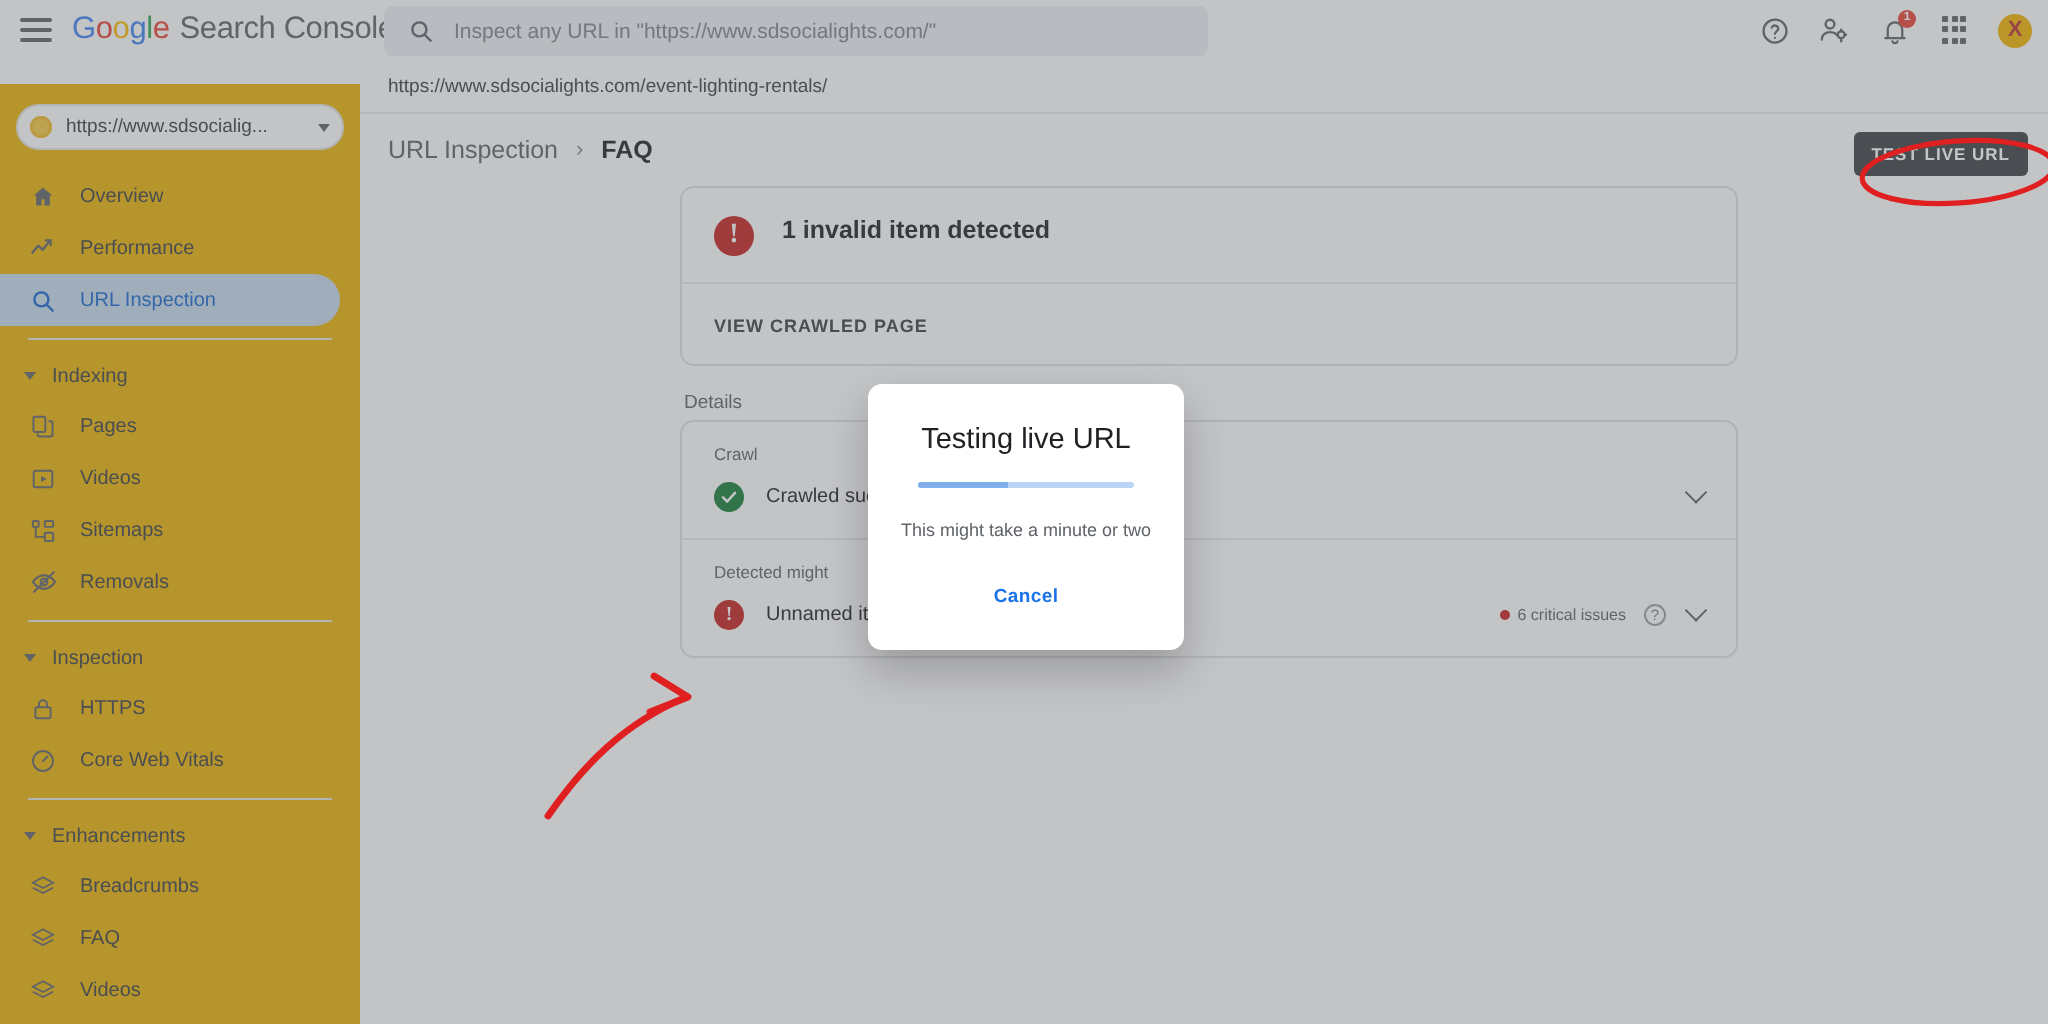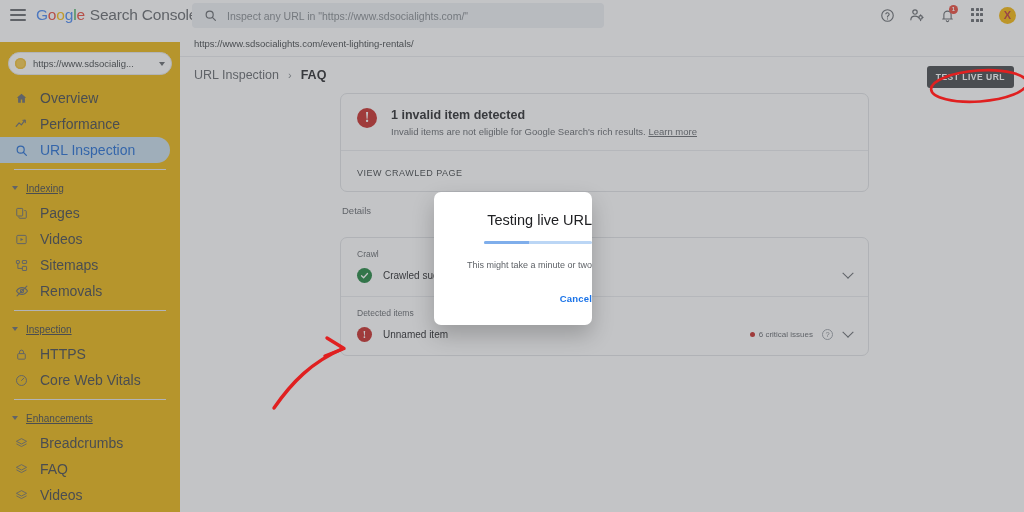--- a/index.html
+++ b/index.html
@@ -107,35 +107,35 @@
     margin-left: 4px; flex: none;
   }
 
   .nav-item {
     display: flex; align-items: center; height: 26px;
     padding-left: 14px; margin-right: 10px;
     border-top-right-radius: 13px; border-bottom-right-radius: 13px;
     cursor: pointer; color: #3c4043;
   }
   .nav-item .nicon { width: 15px; height: 15px; margin-right: 11px; flex: none; display:flex; align-items:center; justify-content:center; color: #5f6368;}
-  .nav-item .nlabel { font-size: 14px; white-space: nowrap; }
+  .nav-item .nlabel { font-size: 10px; white-space: nowrap; }
   .nav-item.active { background: #C5DCEC; }
   .nav-item.active .nlabel { color: #1967d2; font-weight: normal; }
   .nav-item.active .nicon { color: #1967d2; }
 
   .nav-group {
     display: flex; align-items: center; height: 24px;
     padding-left: 12px; cursor: pointer;
   }
   .nav-group .gcaret {
     width: 0; height: 0; margin-right: 8px; flex: none;
     border-left: 3.5px solid transparent; border-right: 3.5px solid transparent;
     border-top: 4px solid #5f6368;
   }
-  .nav-group .glabel { font-size: 10px; color: #3c4043; text-decoration: underline; }
+  .nav-group .glabel { font-size: 10px; color: #3c4043; }
 
   .nav-sep { height: 1px; background: #e4e6e8; margin: 6px 14px 6px 14px; }
 
   
   #main {
     position: absolute; left: 180px; top: 30px;
     width: 844px; height: 482px;
     background: #ffffff; overflow: hidden;
   }
   #urlbar {
@@ -175,24 +175,24 @@
     background: #C5221F; color: #fff; flex: none; margin-right: 14px;
     display: flex; align-items: center; justify-content: center;
     font-size: 14px; font-weight: bold; line-height: 1; font-family: "Liberation Serif", serif;
   }
   .status-title { font-size: 12.5px; font-weight: bold; color: #202124; margin-bottom: 4px; }
   .status-sub { font-size: 9.5px; color: #5f6368; }
   .status-sub a { color: #5f6368; text-decoration: underline; }
   .card-divider { height: 1px; background: #e8eaed; }
   .card-action { padding: 11px 16px; }
   .card-action .act {
-    font-size: 9px; letter-spacing: 0.5px; color: #3c4043; font-weight: normal; cursor: pointer;
-  }
-
-  .section-label { font-size: 9.5px; color: #5f6368; margin: 13px 0 21px 2px; }
+    font-size: 9px; letter-spacing: 0.5px; color: #3c4043; font-weight: bold; cursor: pointer;
+  }
+
+  .section-label { font-size: 9.5px; color: #5f6368; margin: 13px 0 3px 2px; }
 
   .detail-block { padding: 11px 16px 13px 16px; }
   .detail-block .dlabel { font-size: 8.5px; color: #5f6368; margin-bottom: 9px; }
   .detail-row { display: flex; align-items: center; }
   .detail-row .dicon { width: 15px; height: 15px; border-radius: 50%; flex: none; margin-right: 11px;
     display: flex; align-items: center; justify-content: center; color: #fff; font-size: 10px; font-weight: bold;}
   .dicon.ok { background: #188038; }
   .dicon.err { background: #C5221F; font-family: "Liberation Serif", serif; }
   .detail-row .dtext { font-size: 10px; color: #202124; flex: 1; }
   .detail-row .dbadge { font-size: 8px; color: #5f6368; display: flex; align-items: center; margin-right: 9px; white-space: nowrap;}
@@ -213,21 +213,21 @@
     background: rgba(96,99,104,0.38);
     pointer-events: none;
   }
 
   
   #dialog {
     position: absolute; left: 434px; top: 192px;
     width: 158px; height: 133px;
     background: #ffffff; border-radius: 7px;
     box-shadow: 0 10px 22px rgba(0,0,0,0.22);
-    display: flex; flex-direction: column; align-items: flex-end;
+    display: flex; flex-direction: column; align-items: center;
     padding-top: 20px;
   }
   #dialog .dtitle { font-size: 14.5px; color: #202124; font-weight: normal; }
   #dialog .progress {
     margin-top: 13px; width: 108px; height: 2.5px;
     background: #BBD6F5; border-radius: 2px; overflow: hidden; position: relative;
   }
   #dialog .progress .bar {
     position: absolute; left: 0; top: 0; height: 100%; width: 42%;
     background: #7FAEEB;
@@ -493,24 +493,20 @@
         <div id="test-live-url">TEST LIVE URL</div>
       </div>
 
       <div id="content">
 
         <div class="card" id="status-card">
           <div class="status-row">
             <span class="status-icon">!</span>
             <div>
               <div class="status-title">1 invalid item detected</div>
-              <div class="status-sub">
-                <span>Invalid items are not eligible for Google Search's rich results.</span>
-                <a href="#">Learn more</a>
-              </div>
             </div>
           </div>
           <div class="card-divider"></div>
           <div class="card-action">
             <span class="act">VIEW CRAWLED PAGE</span>
           </div>
         </div>
 
         <div class="section-label">Details</div>
 
@@ -525,21 +521,21 @@
                   </svg>
               </span>
               <span class="dtext">Crawled successfully</span>
               <span class="chev"></span>
             </div>
           </div>
 
           <div class="card-divider"></div>
 
           <div class="detail-block">
-            <div class="dlabel">Detected items</div>
+            <div class="dlabel">Detected might</div>
             <div class="detail-row">
               <span class="dicon err">!</span>
               <span class="dtext">Unnamed item</span>
               <span class="dbadge">
                 <span class="dot"></span>
                 <span>6 critical issues</span>
               </span>
               <span class="qmark">?</span>
               <span class="chev"></span>
             </div>

